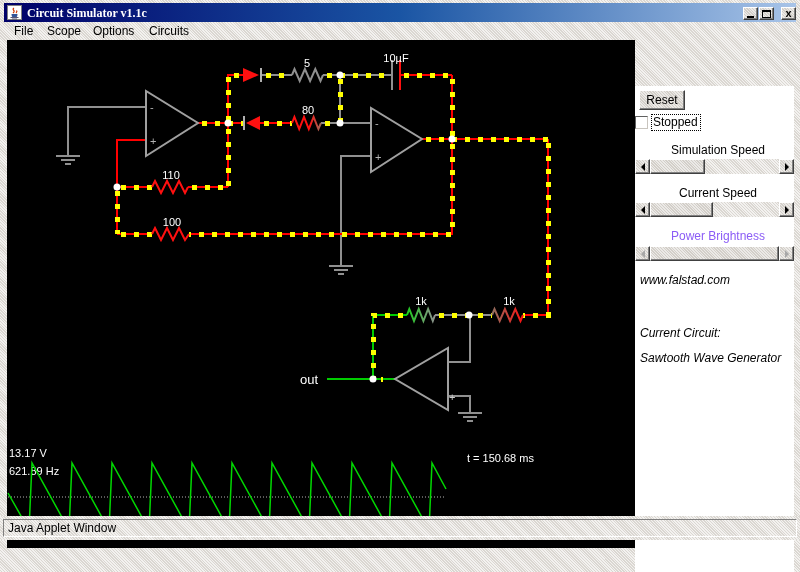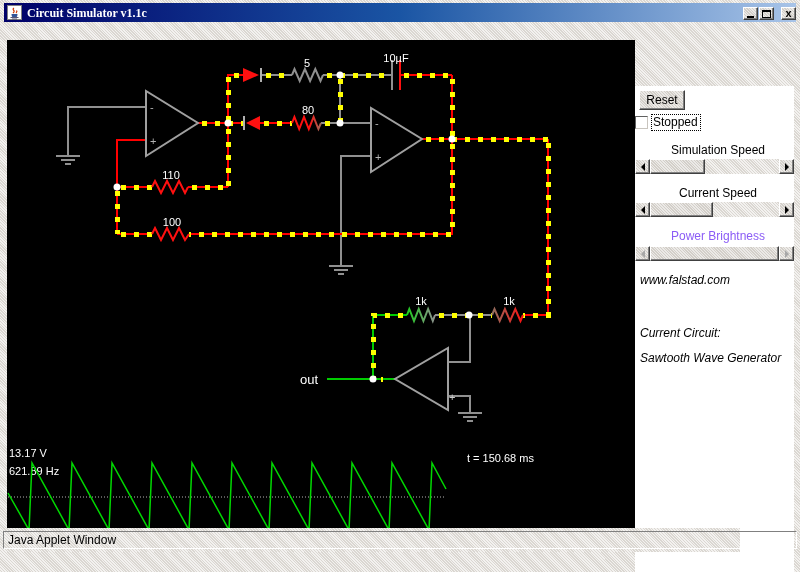--- a/index.html
+++ b/index.html
@@ -43,21 +43,21 @@
       box-shadow: inset -1px -1px 0 #808080;
       display:flex; align-items:center; justify-content:center; }
   .sb-arrow.left { left:0; } .sb-arrow.right { right:0; }
   .tri-l { width:0; height:0; border:4px solid transparent; border-left:none; border-right:4px solid #000; }
   .tri-r { width:0; height:0; border:4px solid transparent; border-right:none; border-left:4px solid #000; }
   .disabled .tri-l { border-right-color:#a8a8a8; } .disabled .tri-r { border-left-color:#a8a8a8; }
   .sb-thumb { position:absolute; top:0; height:15px;
       border:1px solid; border-color:#fff #404040 #404040 #fff;
       box-shadow: inset -1px -1px 0 #808080; }
   .ptext { position:absolute; left:5px; color:#000;font-style:italic; }
-  #statusbar { position:absolute; left:0px; top:528px; width:740px; height:24px; }
+  #statusbar { position:absolute; left:0px; top:516px; width:800px; height:24px; }
   #statusbox { position:absolute; left:3px; top:3px; width:794px; height:18px;
       border:1px solid; border-color:#808080 #fff #fff #808080;
       font-size:12px; color:#000; padding-left:4px; padding-top:1px; }
   svg text { font-family:"Liberation Sans",sans-serif; }
 </style>
 </head>
 <body>
 
 <div id="frame" class="dither">
   <div id="titlebar">
@@ -73,20 +73,26 @@
         <div class="glyph-min"></div>
       </div>
     <div class="winbtn dither" id="btn-max">
         <div class="glyph-max"></div>
       </div>
     <div class="winbtn dither" id="btn-close">
         <div class="glyph-close">x</div>
       </div>
   </div>
 
+  <div id="menubar">
+    <span class="menuitem" style="left:10px">File</span>
+    <span class="menuitem" style="left:43px">Scope</span>
+    <span class="menuitem" style="left:89px">Options</span>
+    <span class="menuitem" style="left:145px">Circuits</span>
+  </div>
 
   <div id="canvas">
     <svg width="628" height="508" viewBox="7 40 628 508">
 
       <path d="M146,140 H117 V187" stroke="#ff0000" stroke-width="2" fill="none" shape-rendering="crispEdges"></path>
       <path d="M146,107 H68 V155" stroke="#909090" stroke-width="2" fill="none" shape-rendering="crispEdges"></path>
       <path d="M340,123 H371" stroke="#909090" stroke-width="2" fill="none" shape-rendering="crispEdges"></path>
       <path d="M371,156 H341 V265" stroke="#909090" stroke-width="2" fill="none" shape-rendering="crispEdges"></path>
       <path d="M448,362 H470 V316" stroke="#909090" stroke-width="2" fill="none" shape-rendering="crispEdges"></path>
       <path d="M448,396 H470 V413" stroke="#909090" stroke-width="2" fill="none" shape-rendering="crispEdges"></path>

